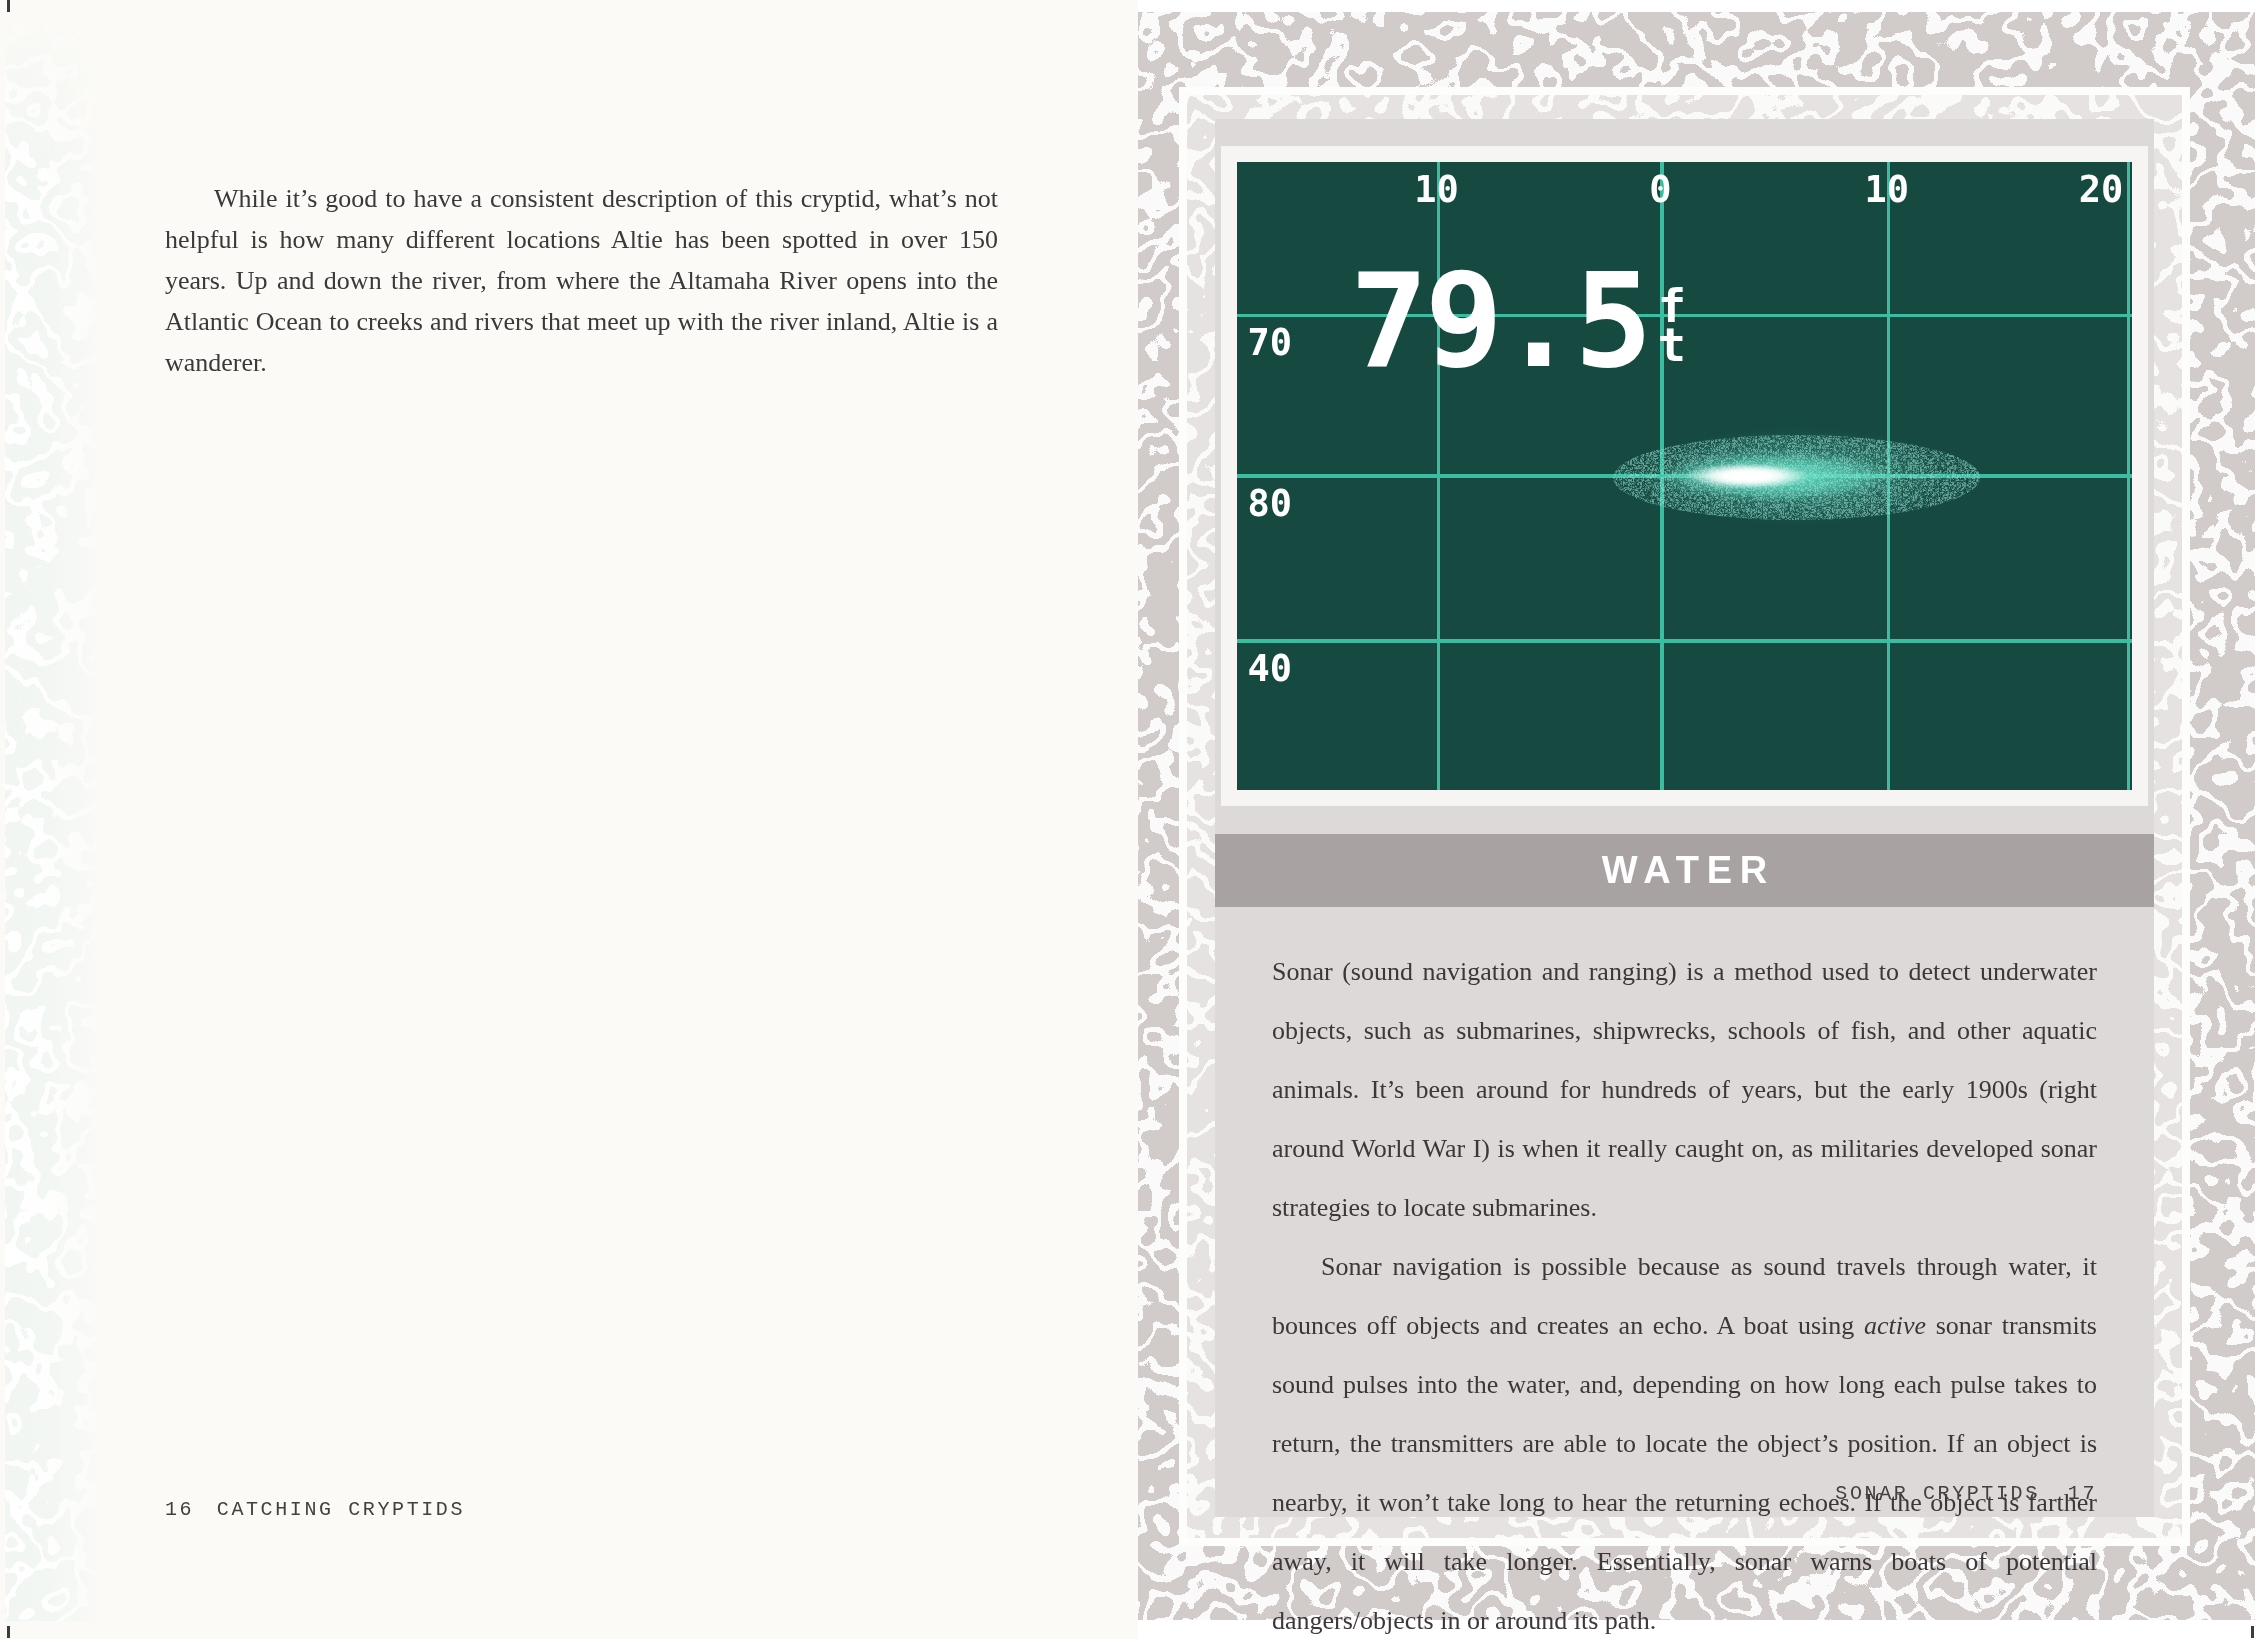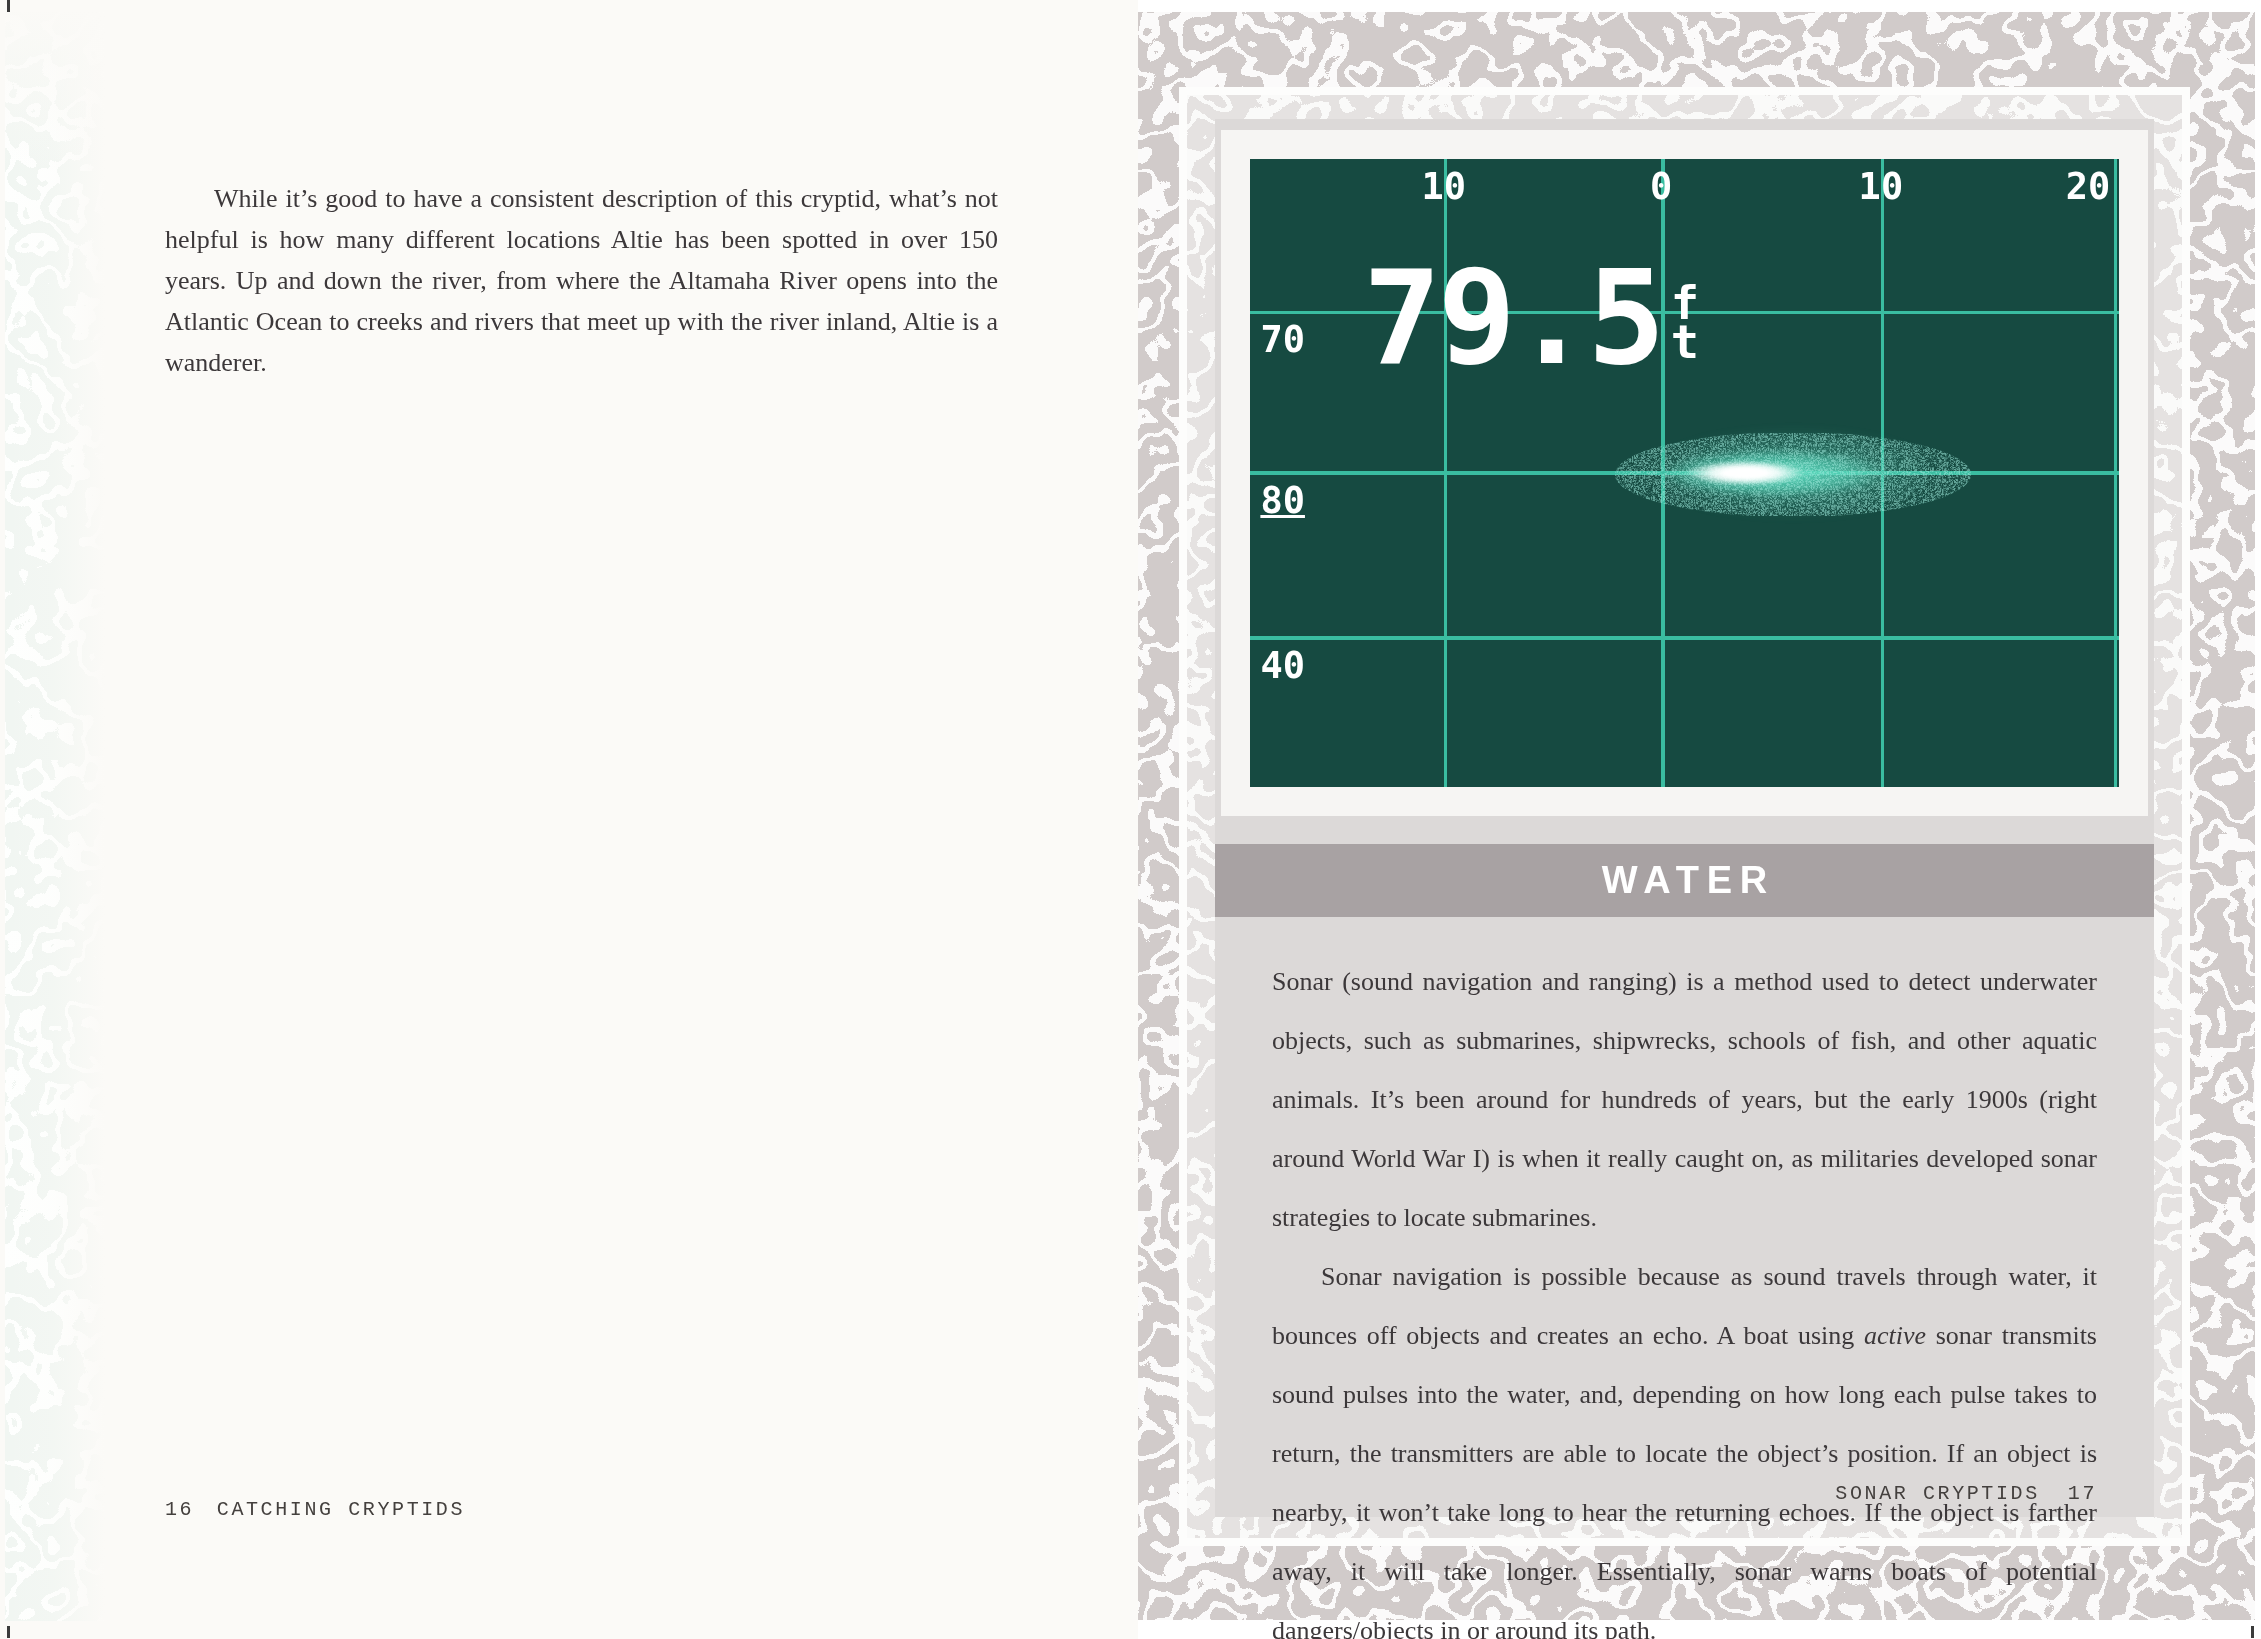--- a/index.html
+++ b/index.html
@@ -27,37 +27,37 @@
     position:absolute; left:41px; top:87px; width:1011px; height:1459px;
     box-sizing:border-box; border:8.7px solid #fdfdfc;
     background:rgba(250,249,248,0.5);
   }
   .content {
     position:absolute; left:28px; top:24px; right:28px; bottom:21px;
     background:#dcd9d8;
   }
 
   
-  .sonar-fig { margin:11px 6px 0 6px; background:#f6f5f3; padding:29px; }
+  .sonar-fig { margin:27px 6px 0 6px; background:#f6f5f3; padding:16px; }
   .sonar-panel { position:relative; height:628px; background:#164a41; overflow:hidden; }
   .vline { position:absolute; top:0; bottom:0; width:3.5px; background:#3abda1; }
   .hline { position:absolute; left:0; right:0; height:3.5px; background:#3abda1; }
   .v1 { left:22.3%; } .v2 { left:47.3%; } .v3 { left:72.6%; } .v4 { left:auto; right:1.7px; }
   .h1 { top:24.2%; } .h2 { top:49.7%; } .h3 { top:76%; }
   .xlab {
     position:absolute; top:8.7px; transform:translateX(-50%);
     font:bold 37px/1 "DejaVu Sans Mono", monospace; color:#ffffff;
   }
   .x1 { left:22.3%; } .x2 { left:47.3%; } .x3 { left:72.6%; }
   .x4 { left:auto; right:8.7px; transform:none; }
   .dlab {
     position:absolute; left:10.4px;
     font:bold 37px/1 "DejaVu Sans Mono", monospace; color:#ffffff;
   }
-  .d1 { top:calc(24.2% + 10.4px); } .d2 { top:calc(49.7% + 10.4px);text-decoration:underline; } .d3 { top:calc(76% + 10.4px); }
+  .d1 { top:calc(24.2% + 10.4px); } .d2 { top:calc(49.7% + 10.4px); } .d3 { top:calc(76% + 10.4px); }
 
   .readout { position:absolute; left:113px; top:94px; display:flex; align-items:center; color:#ffffff; }
   .readout-value { font:bold 130px/1 "DejaVu Sans Mono", monospace; letter-spacing:-3.5px; }
   .readout-unit {
     display:flex; flex-direction:column; margin-left:8.7px; transform:translateY(5.2px);
     font:bold 47px/0.82 "DejaVu Sans Mono", monospace;
   }
 
   .echo-wide {
     position:absolute; left:40%; top:40.5%; width:45%; height:19%;

